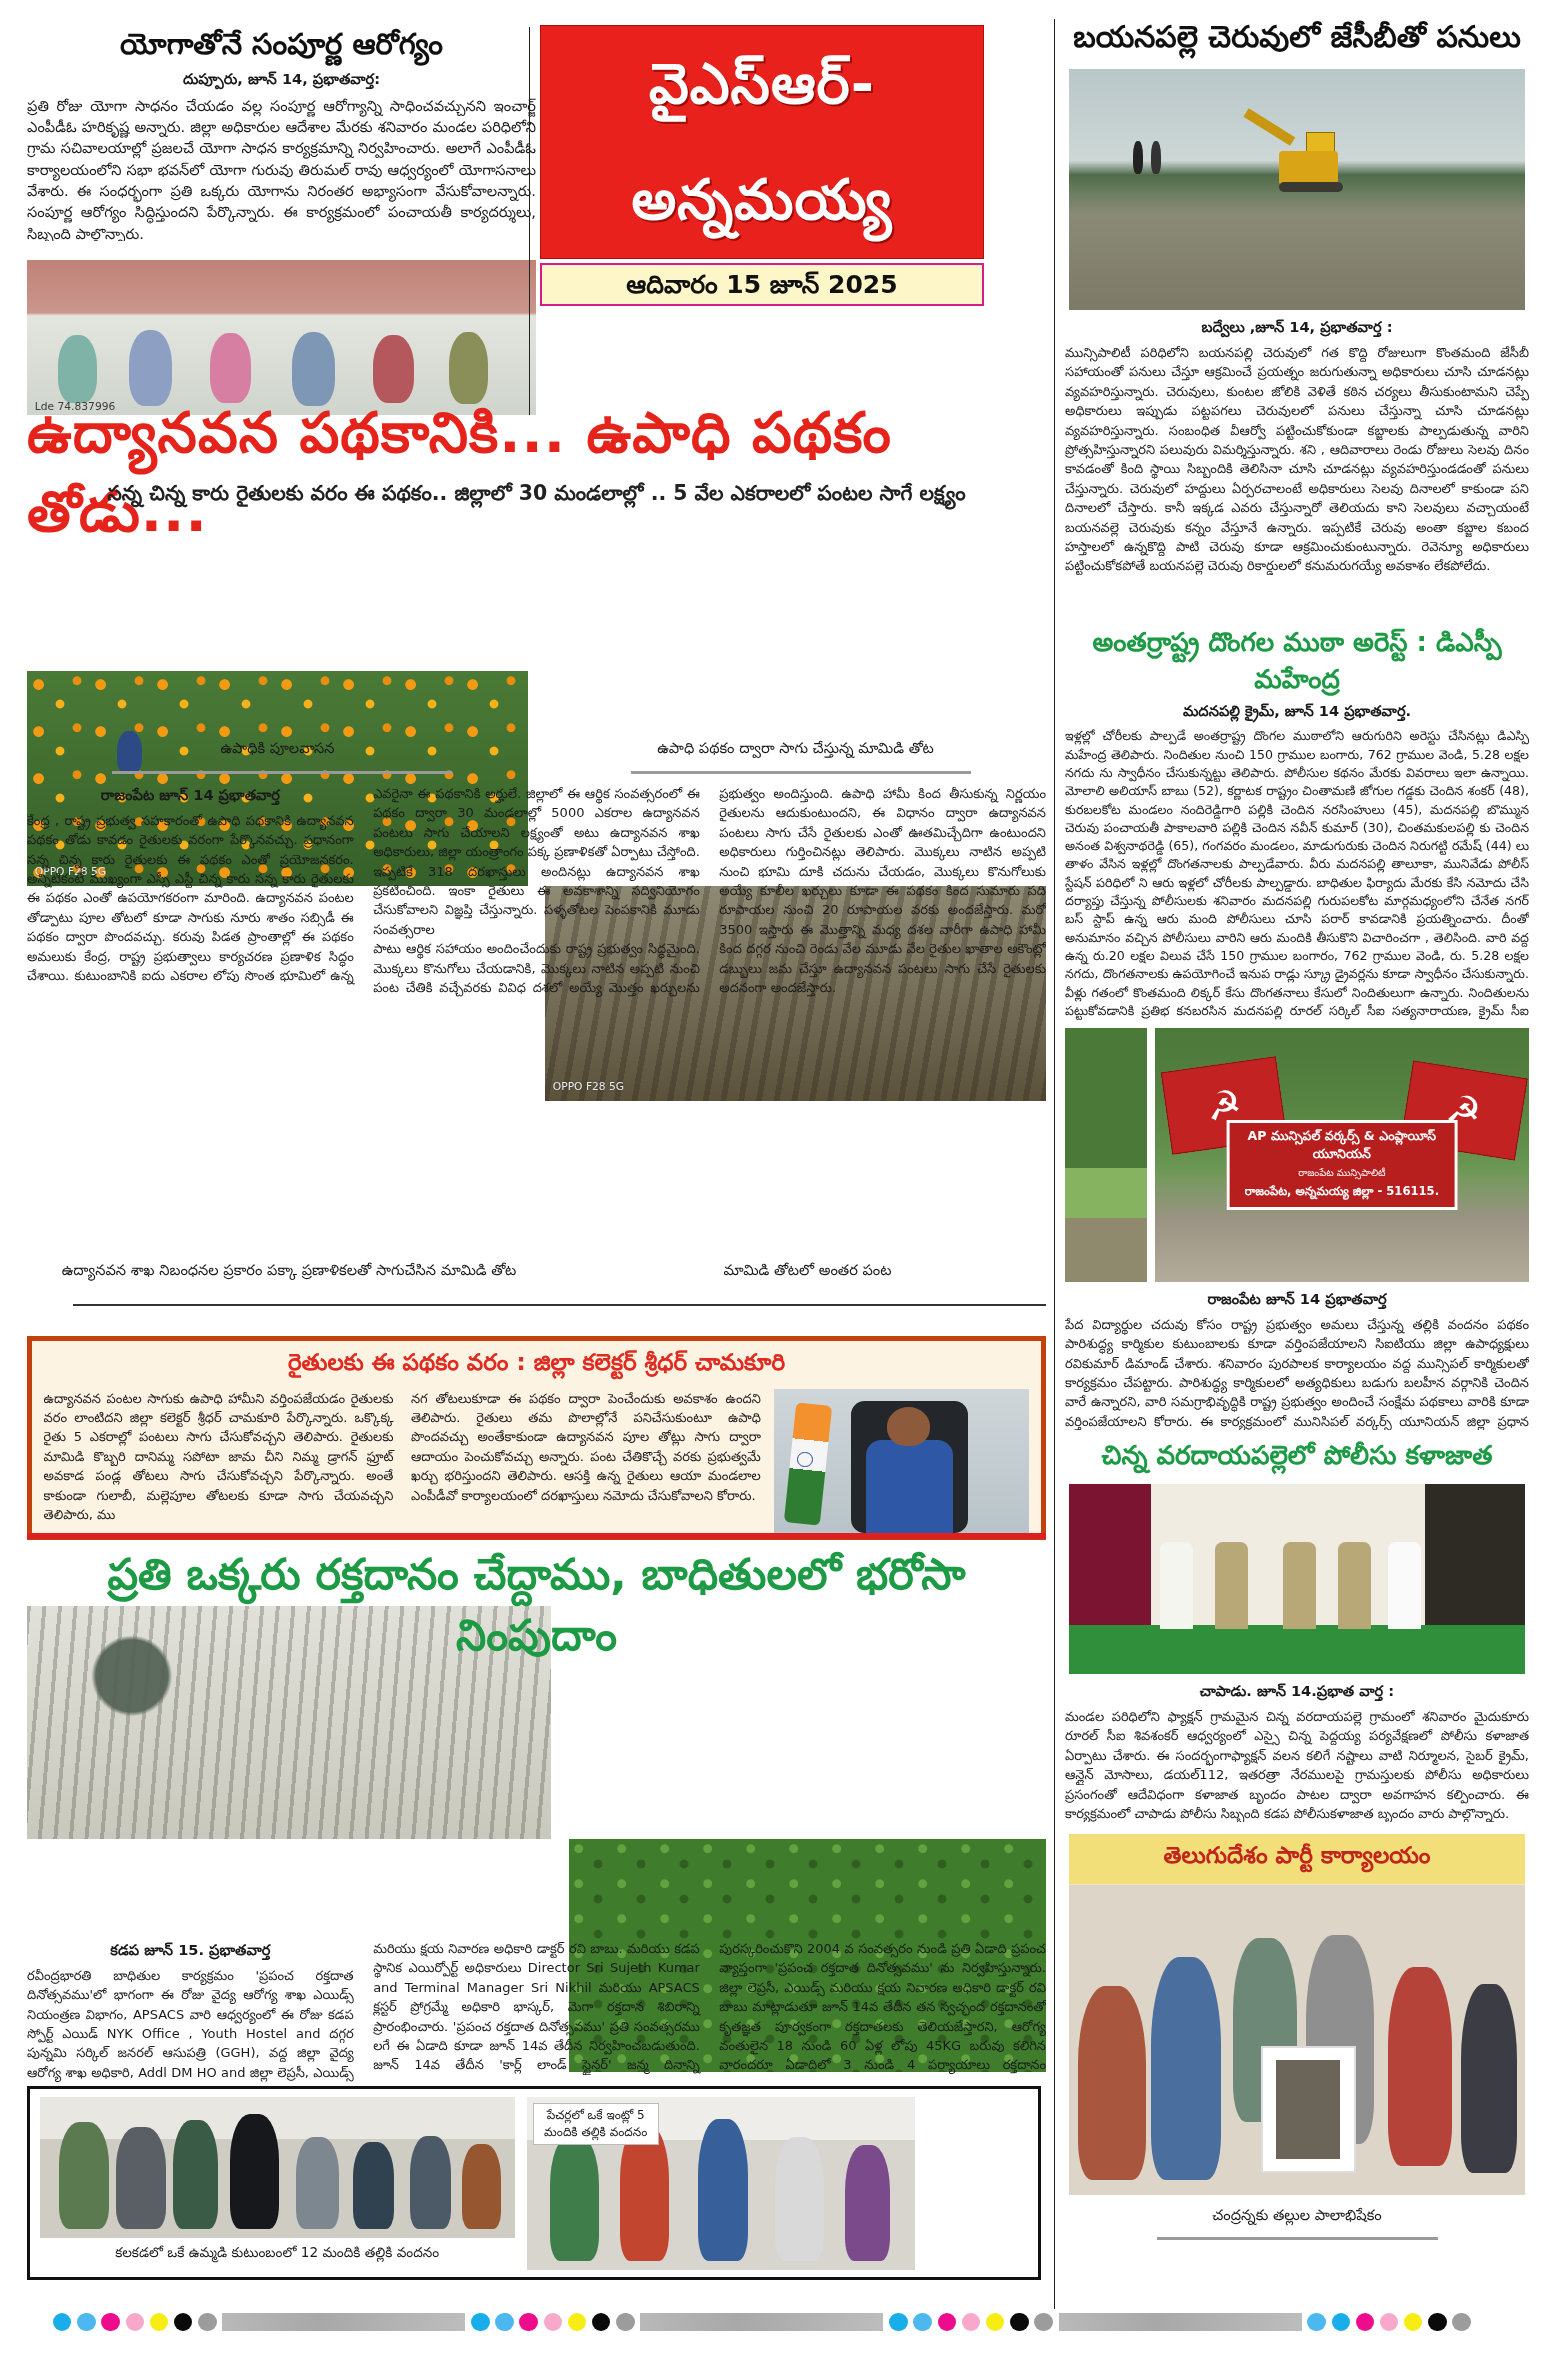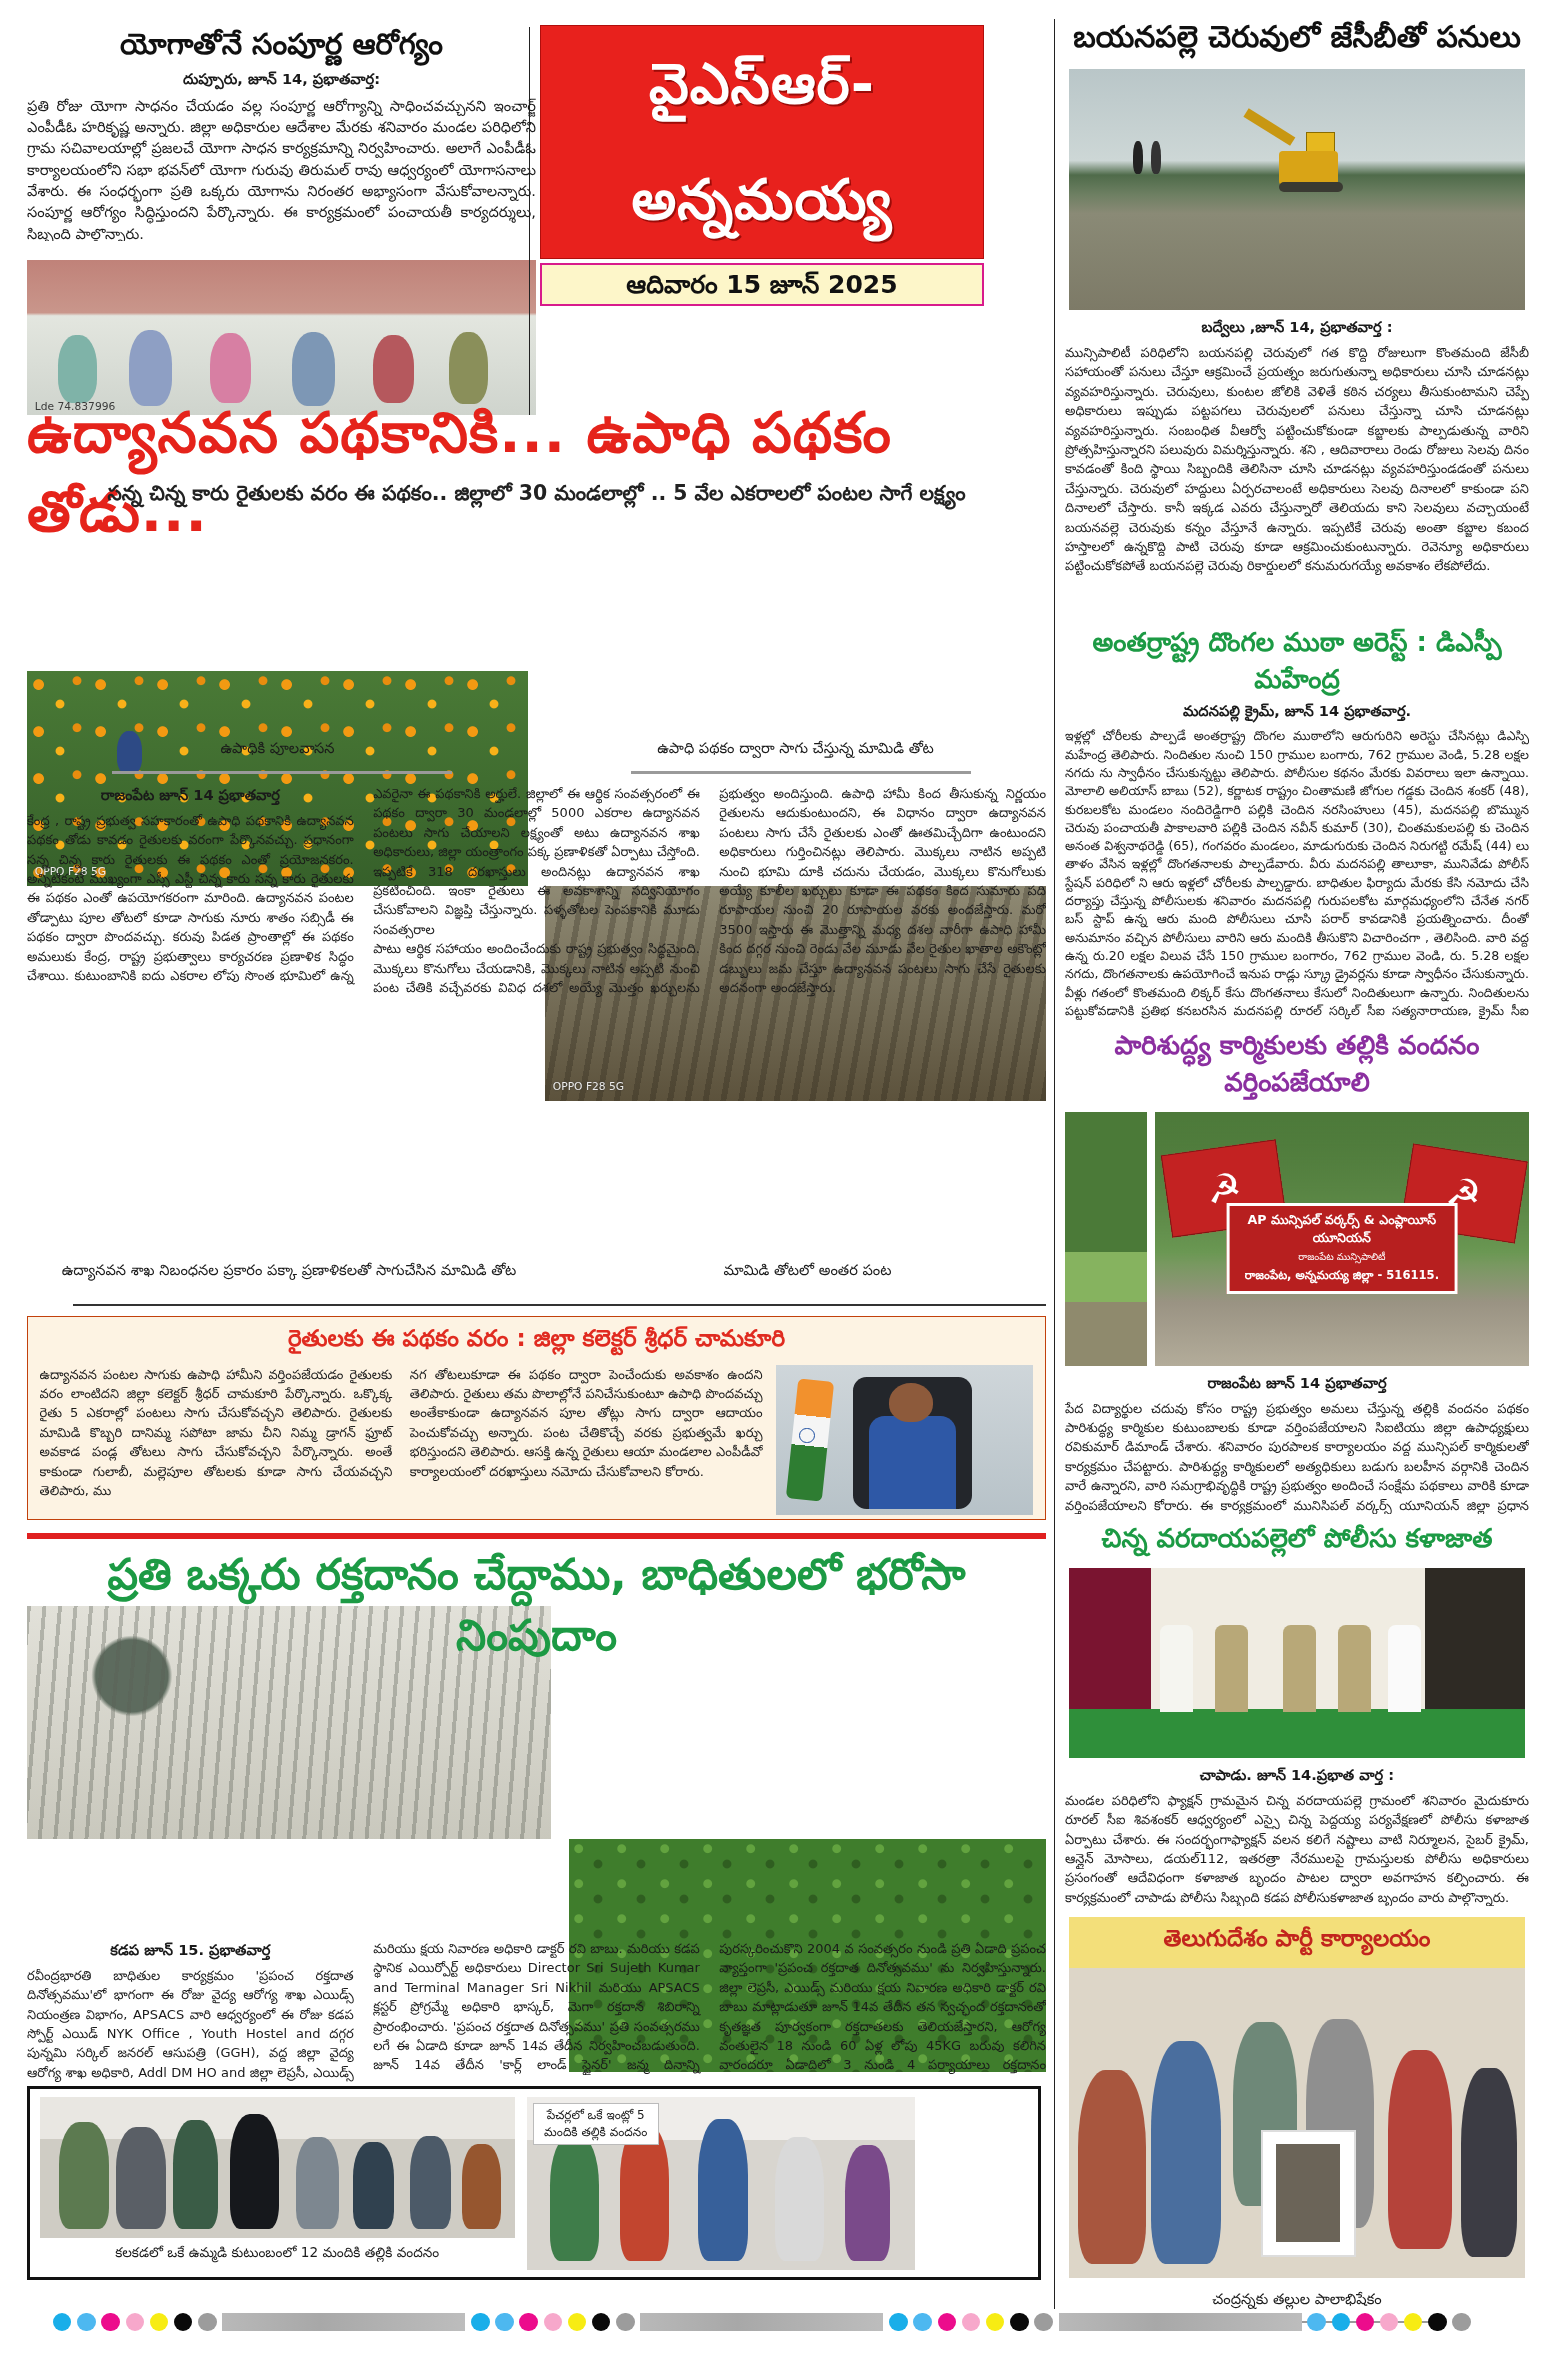--- a/index.html
+++ b/index.html
@@ -65,21 +65,21 @@
   .pfig{position:absolute;bottom:24%;width:33px;height:87px;border-radius:7.8px 7.8px 0 0;}
   .ph-family{background:linear-gradient(180deg,#e9e7e2 0 30%,#cfccc4 30% 100%);}
   .ph-girls{background:linear-gradient(180deg,#efedea 0 25%,#d8d5cf 25% 100%);}
   .ph-tdp{background:linear-gradient(180deg,#f0e7c0 0 14%,#ddd6c8 14% 100%);}
   .tdp-banner{position:absolute;left:0;top:0;width:100%;height:14%;background:#f3df7a;color:#c2251d;
               font-weight:800;font-size:23px;text-align:center;line-height:1.9;}
   .frame{position:absolute;left:42%;bottom:6%;width:20%;height:34%;background:#fff;border:2.9px solid #ddd;}
   .frame:before{content:"";position:absolute;left:15%;top:10%;width:70%;height:80%;background:#6b6458;}
   .person{position:absolute;border-radius:40% 40% 20% 20%;}
   
-  .coll-box{background:#fdf3e3;border:1px solid #c2410c;}
+  .coll-box{background:#fdf3e3;border:5px solid #c2410c;margin-top:20px;}
   
   .dots{position:absolute;display:flex;align-items:center;gap:5.8px;}
   .dot{width:18.4px;height:18.4px;border-radius:50%;display:inline-block;}
   .dc{background:#19aee9;} .db{background:#4db8f0;} .dm{background:#ec0c8c;} .dp{background:#f7a8cb;}
   .dy{background:#f7ec13;} .dk{background:#0a0a0a;} .dg{background:#9c9c9c;}
   .gbar{height:17.5px;background:linear-gradient(90deg,#b9b9b9,#a8a8a8 40%,#bdbdbd);width:243px;}
 </style>
 </head>
 <body>
 
@@ -197,21 +197,20 @@
       <div class="blob" style="left:18%;top:30%;width:9.7px;height:33px;background:#333;"></div>
     </div>
 
     <div class="dateline" style="margin-top:7.8px;">బద్వేలు ,జూన్ 14, ప్రభాతవార్త :</div>
     <div class="jtext small" style="height:274px;overflow:hidden;">మున్సిపాలిటీ పరిధిలోని బయనపల్లి చెరువులో గత కొద్ది రోజులుగా కొంతమంది జేసీబీ సహాయంతో పనులు చేస్తూ ఆక్రమించే ప్రయత్నం జరుగుతున్నా అధికారులు చూసి చూడనట్లు వ్యవహరిస్తున్నారు. చెరువులు, కుంటల జోలికి వెళితే కఠిన చర్యలు తీసుకుంటామని చెప్పే అధికారులు ఇప్పుడు పట్టపగలు చెరువులలో పనులు చేస్తున్నా చూసి చూడనట్లు వ్యవహరిస్తున్నారు. సంబంధిత వీఆర్వో పట్టించుకోకుండా కబ్జాలకు పాల్పడుతున్న వారిని ప్రోత్సహిస్తున్నారని పలువురు విమర్శిస్తున్నారు. శని , ఆదివారాలు రెండు రోజులు సెలవు దినం కావడంతో కింది స్థాయి సిబ్బందికి తెలిసినా చూసి చూడనట్లు వ్యవహరిస్తుండడంతో పనులు చేస్తున్నారు. చెరువులో హద్దులు ఏర్పరచాలంటే అధికారులు సెలవు దినాలలో కాకుండా పని దినాలలో చేస్తారు. కానీ ఇక్కడ ఎవరు చేస్తున్నారో తెలియదు కాని సెలవులు వచ్చాయంటే బయనవల్లె చెరువుకు కన్నం వేస్తూనే ఉన్నారు. ఇప్పటికే చెరువు అంతా కబ్జాల కబంద హస్తాలలో ఉన్నకొద్ది పాటి చెరువు కూడా ఆక్రమించుకుంటున్నారు. రెవెన్యూ అధికారులు పట్టించుకోకపోతే బయనపల్లె చెరువు రికార్డులలో కనుమరుగయ్యే అవకాశం లేకపోలేదు.</div>
 
     <div class="h-green" style="font-size:26px;margin-top:9.7px;">అంతర్రాష్ట్ర దొంగల ముఠా అరెస్ట్ : డిఎస్పీ మహేంద్ర</div>
     <div class="dateline">మదనపల్లి క్రైమ్, జూన్ 14 ప్రభాతవార్త.</div>
     <div class="jtext small" style="height:293px;overflow:hidden;font-size:12.6px;line-height:18.3px;">ఇళ్లల్లో చోరీలకు పాల్పడే అంతర్రాష్ట్ర దొంగల ముఠాలోని ఆరుగురిని అరెస్టు చేసినట్లు డిఎస్పి మహేంద్ర తెలిపారు. నిందితుల నుంచి 150 గ్రాముల బంగారు, 762 గ్రాముల వెండి, 5.28 లక్షల నగదు ను స్వాధీనం చేసుకున్నట్టు తెలిపారు. పోలీసుల కథనం మేరకు వివరాలు ఇలా ఉన్నాయి. మోలాలి అలియాస్ బాబు (52), కర్ణాటక రాష్ట్రం చింతామణి జోగుల గడ్డకు చెందిన శంకర్ (48), కురబలకోట మండలం నందిరెడ్డిగారి పల్లికి చెందిన నరసింహులు (45), మదనపల్లి బొమ్మున చెరువు పంచాయతీ పాకాలవారి పల్లికి చెందిన నవీన్ కుమార్ (30), చింతమకులపల్లి కు చెందిన అనంత విశ్వనాథరెడ్డి (65), గంగవరం మండలం, మాడుగురుకు చెందిన నిరుగట్టి రమేష్ (44) లు తాళం వేసిన ఇళ్లల్లో దొంగతనాలకు పాల్పడేవారు. వీరు మదనపల్లి తాలూకా, మునివేడు పోలీస్ స్టేషన్ పరిధిలో ని ఆరు ఇళ్లలో చోరీలకు పాల్పడ్డారు. బాధితుల ఫిర్యాదు మేరకు కేసి నమోదు చేసి దర్యాప్తు చేస్తున్న పోలీసులకు శనివారం మదనపల్లి గురుపలకోట మార్గమధ్యంలోని చేనేత నగర్ బస్ స్టాప్ ఉన్న ఆరు మంది పోలీసులు చూసి పరార్ కావడానికి ప్రయత్నించారు. దీంతో అనుమానం వచ్చిన పోలీసులు వారిని ఆరు మందికి తీసుకొని విచారించగా , తెలిసింది. వారి వద్ద ఉన్న రు.20 లక్షల విలువ చేసే 150 గ్రాముల బంగారం, 762 గ్రాముల వెండి, రు. 5.28 లక్షల నగదు, దొంగతనాలకు ఉపయోగించే ఇనుప రాడ్లు స్క్రూ డ్రైవర్లను కూడా స్వాధీనం చేసుకున్నారు. వీళ్లు గతంలో కొంతమంది లిక్కర్ కేసు దొంగతనాలు కేసులో నిందితులుగా ఉన్నారు. నిందితులను పట్టుకోవడానికి ప్రతిభ కనబరసిన మదనపల్లి రూరల్ సర్కిల్ సీఐ సత్యనారాయణ, క్రైమ్ సీఐ చంద్రశేఖర్, మునివేడి ఎస్ఐ దిలీప్ కుమార్, సిబ్బందిని డీఎస్పీ అభినందించి క్యాష్ రివార్డులను అందజేశారు.</div>
 
-    <div class="h-purple" style="margin-top:9.7px;">పారిశుద్ధ్య కార్మికులకు తల్లికి వందనం వర్తింపజేయాలి</div>
 
     <div style="display:flex;gap:7.8px;margin-top:7.8px;">
       <div class="ph" style="width:82px;height:254px;background:linear-gradient(180deg,#4b7a38 0 55%,#86b35f 55% 75%,#8f8a6d 75% 100%);"></div>
       <div class="ph ph-citu" style="flex:1;height:254px;">
         <div class="citu-flag" style="left:3%;top:14%;">☭</div>
         <div class="citu-flag" style="right:2%;top:16%;transform:rotate(9deg);">☭</div>
         <div class="citu-banner">
           <div class="l1">AP మున్సిపల్ వర్కర్స్ &amp; ఎంప్లాయీస్ యూనియన్</div>
           <div class="l2">రాజంపేట మున్సిపాలిటీ</div>
           <div class="l3">రాజంపేట, అన్నమయ్య జిల్లా - 516115.</div>

